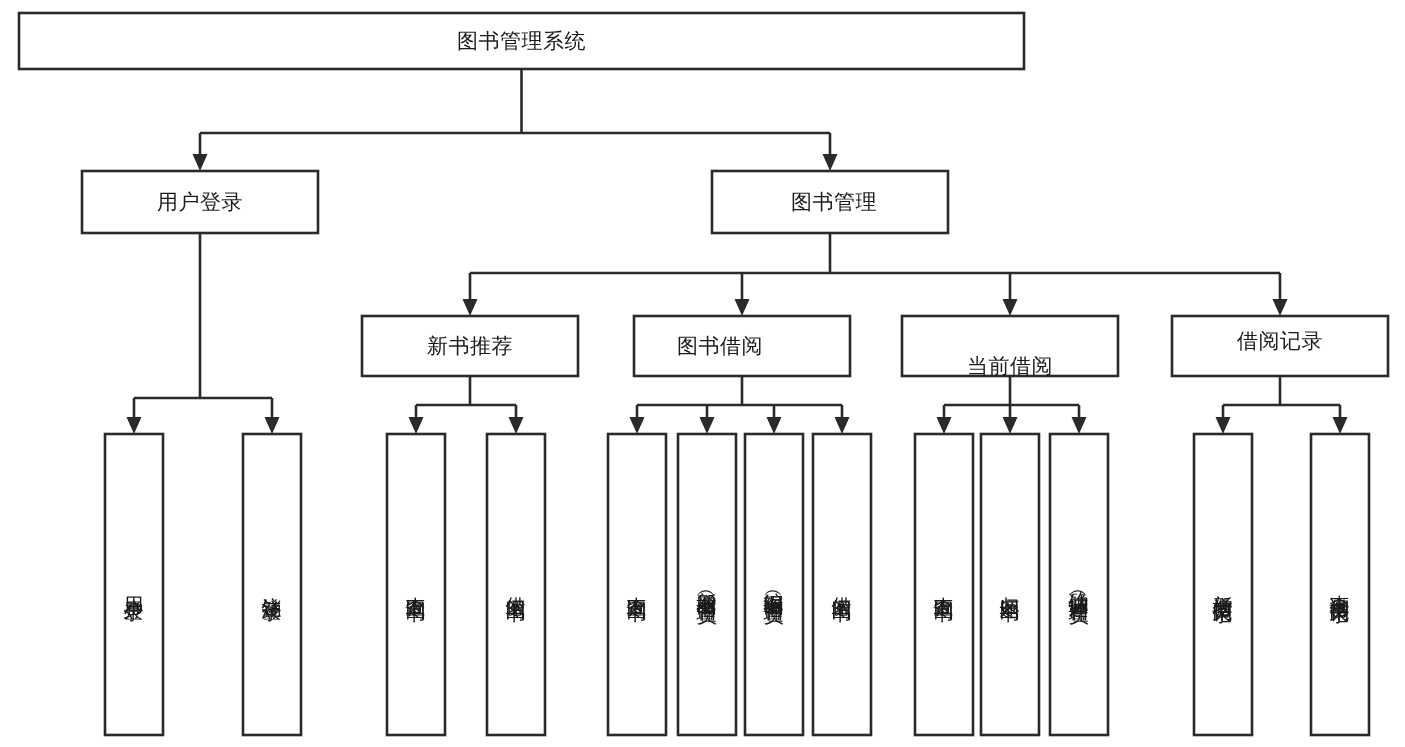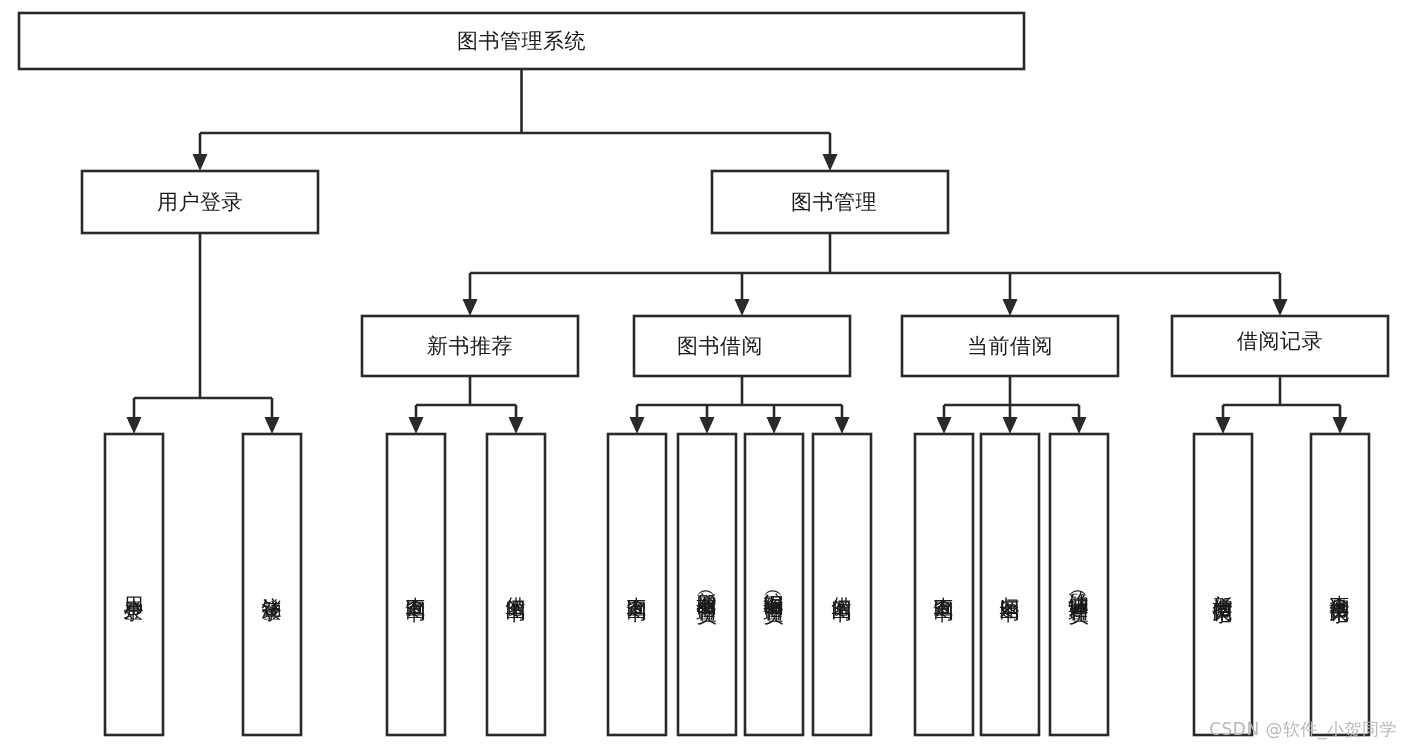--- a/index.html
+++ b/index.html
@@ -152,31 +152,30 @@
         <rect x="1311" y="434" width="58" height="301" class="node-box"></rect>
       </g>
   </svg>
 
   <div id="labels">
       <div class="node-label-h" style="left: 19px; top: 13px; width: 1005px; height: 56px;">图书管理系统</div>
       <div class="node-label-h" style="left: 82px; top: 171px; width: 236px; height: 62px;">用户登录</div>
       <div class="node-label-h" style="left: 716px; top: 171px; width: 236px; height: 62px;">图书管理</div>
       <div class="node-label-h" style="left: 362px; top: 316px; width: 216px; height: 60px;">新书推荐</div>
       <div class="node-label-h" style="left: 634px; top: 316px; width: 172px; height: 60px;">图书借阅</div>
-      <div class="node-label-h" style="left: 902px; top: 312px; width: 216px; height: 68px;">当前借阅</div>
+      <div class="node-label-h" style="left: 902px; top: 332px; width: 216px; height: 68px;">当前借阅</div>
       <div class="node-label-h" style="left: 1172px; top: 316px; width: 216px; height: 49px;">借阅记录</div>
       <div class="node-label-v" style="left: 105px; top: 434px; width: 58px; height: 301px;">用户登录</div>
       <div class="node-label-v" style="left: 243px; top: 434px; width: 58px; height: 301px;">注销登录</div>
       <div class="node-label-v" style="left: 387px; top: 434px; width: 58px; height: 301px;">查询图书</div>
       <div class="node-label-v" style="left: 487px; top: 434px; width: 58px; height: 301px;">借阅图书</div>
       <div class="node-label-v" style="left: 608px; top: 434px; width: 58px; height: 301px;">查询图书</div>
       <div class="node-label-v" style="left: 678px; top: 434px; width: 58px; height: 301px;">新增图书（管理员）</div>
       <div class="node-label-v" style="left: 745px; top: 434px; width: 58px; height: 301px;">编辑图书（管理员）</div>
       <div class="node-label-v" style="left: 813px; top: 434px; width: 58px; height: 301px;">借阅图书</div>
       <div class="node-label-v" style="left: 915px; top: 434px; width: 58px; height: 301px;">查询图书</div>
       <div class="node-label-v" style="left: 981px; top: 434px; width: 58px; height: 301px;">归还图书</div>
       <div class="node-label-v" style="left: 1050px; top: 434px; width: 58px; height: 301px;">确认归还（管理员）</div>
       <div class="node-label-v" style="left: 1194px; top: 434px; width: 58px; height: 301px;">新增借阅记录</div>
       <div class="node-label-v" style="left: 1311px; top: 434px; width: 58px; height: 301px;">查询借阅记录</div>
     </div>
 
-  <div class="watermark">CSDN @软件_小贺同学</div>
 </div>
 
 </body></html>

